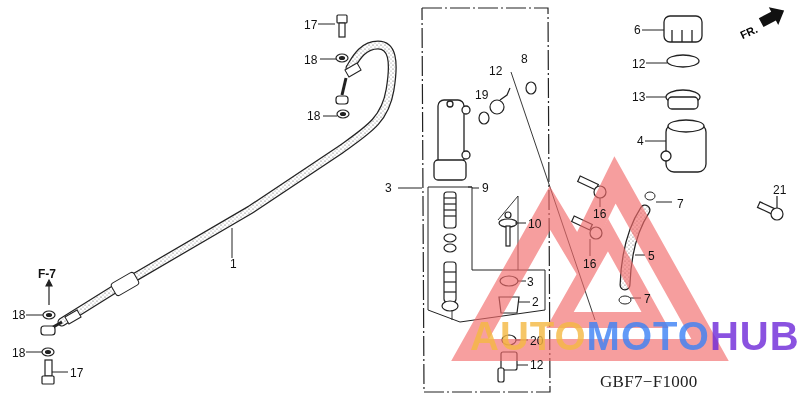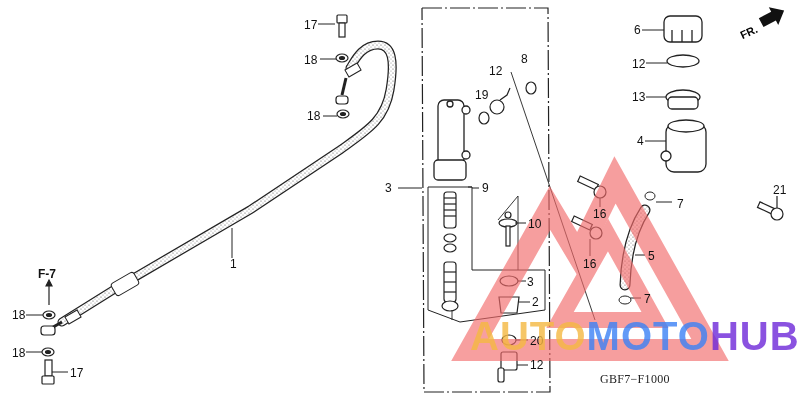--- a/index.html
+++ b/index.html
@@ -1,20 +1,20 @@
 <!DOCTYPE html>
 <html><head>
 <meta charset="utf-8">
 <style>
   html,body{margin:0;padding:0;background:#ffffff;}
   body{width:800px;height:400px;position:relative;overflow:hidden;font-family:"Liberation Sans",sans-serif;}
   #stage{position:absolute;left:0;top:0;width:800px;height:324px;}
   .lbl{position:absolute;font-family:"Liberation Sans",sans-serif;font-size:12px;color:#111;line-height:12px;white-space:nowrap;}
   .lbl.bold{font-weight:bold;}
-  .code{position:absolute;font-family:"Liberation Serif",serif;font-size:12px;color:#222;letter-spacing:0.3px;text-align:center;}
+  .code{position:absolute;font-family:"Liberation Serif",serif;font-size:17px;color:#222;letter-spacing:0.3px;text-align:center;}
   .wm{position:absolute;font-family:"Liberation Sans",sans-serif;font-weight:bold;font-size:40px;letter-spacing:1px;line-height:40px;}
   .fr{position:absolute;font-family:"Liberation Sans",sans-serif;font-weight:bold;font-size:11px;transform:rotate(-25deg);}
 </style>
 </head>
 <body>
 
 <div id="stage">
 <svg width="800" height="400" viewBox="0 0 800 400" xmlns="http://www.w3.org/2000/svg" style="position:absolute;left:0;top:0;">
   <defs>
     <pattern id="dots" width="4" height="4" patternUnits="userSpaceOnUse">

